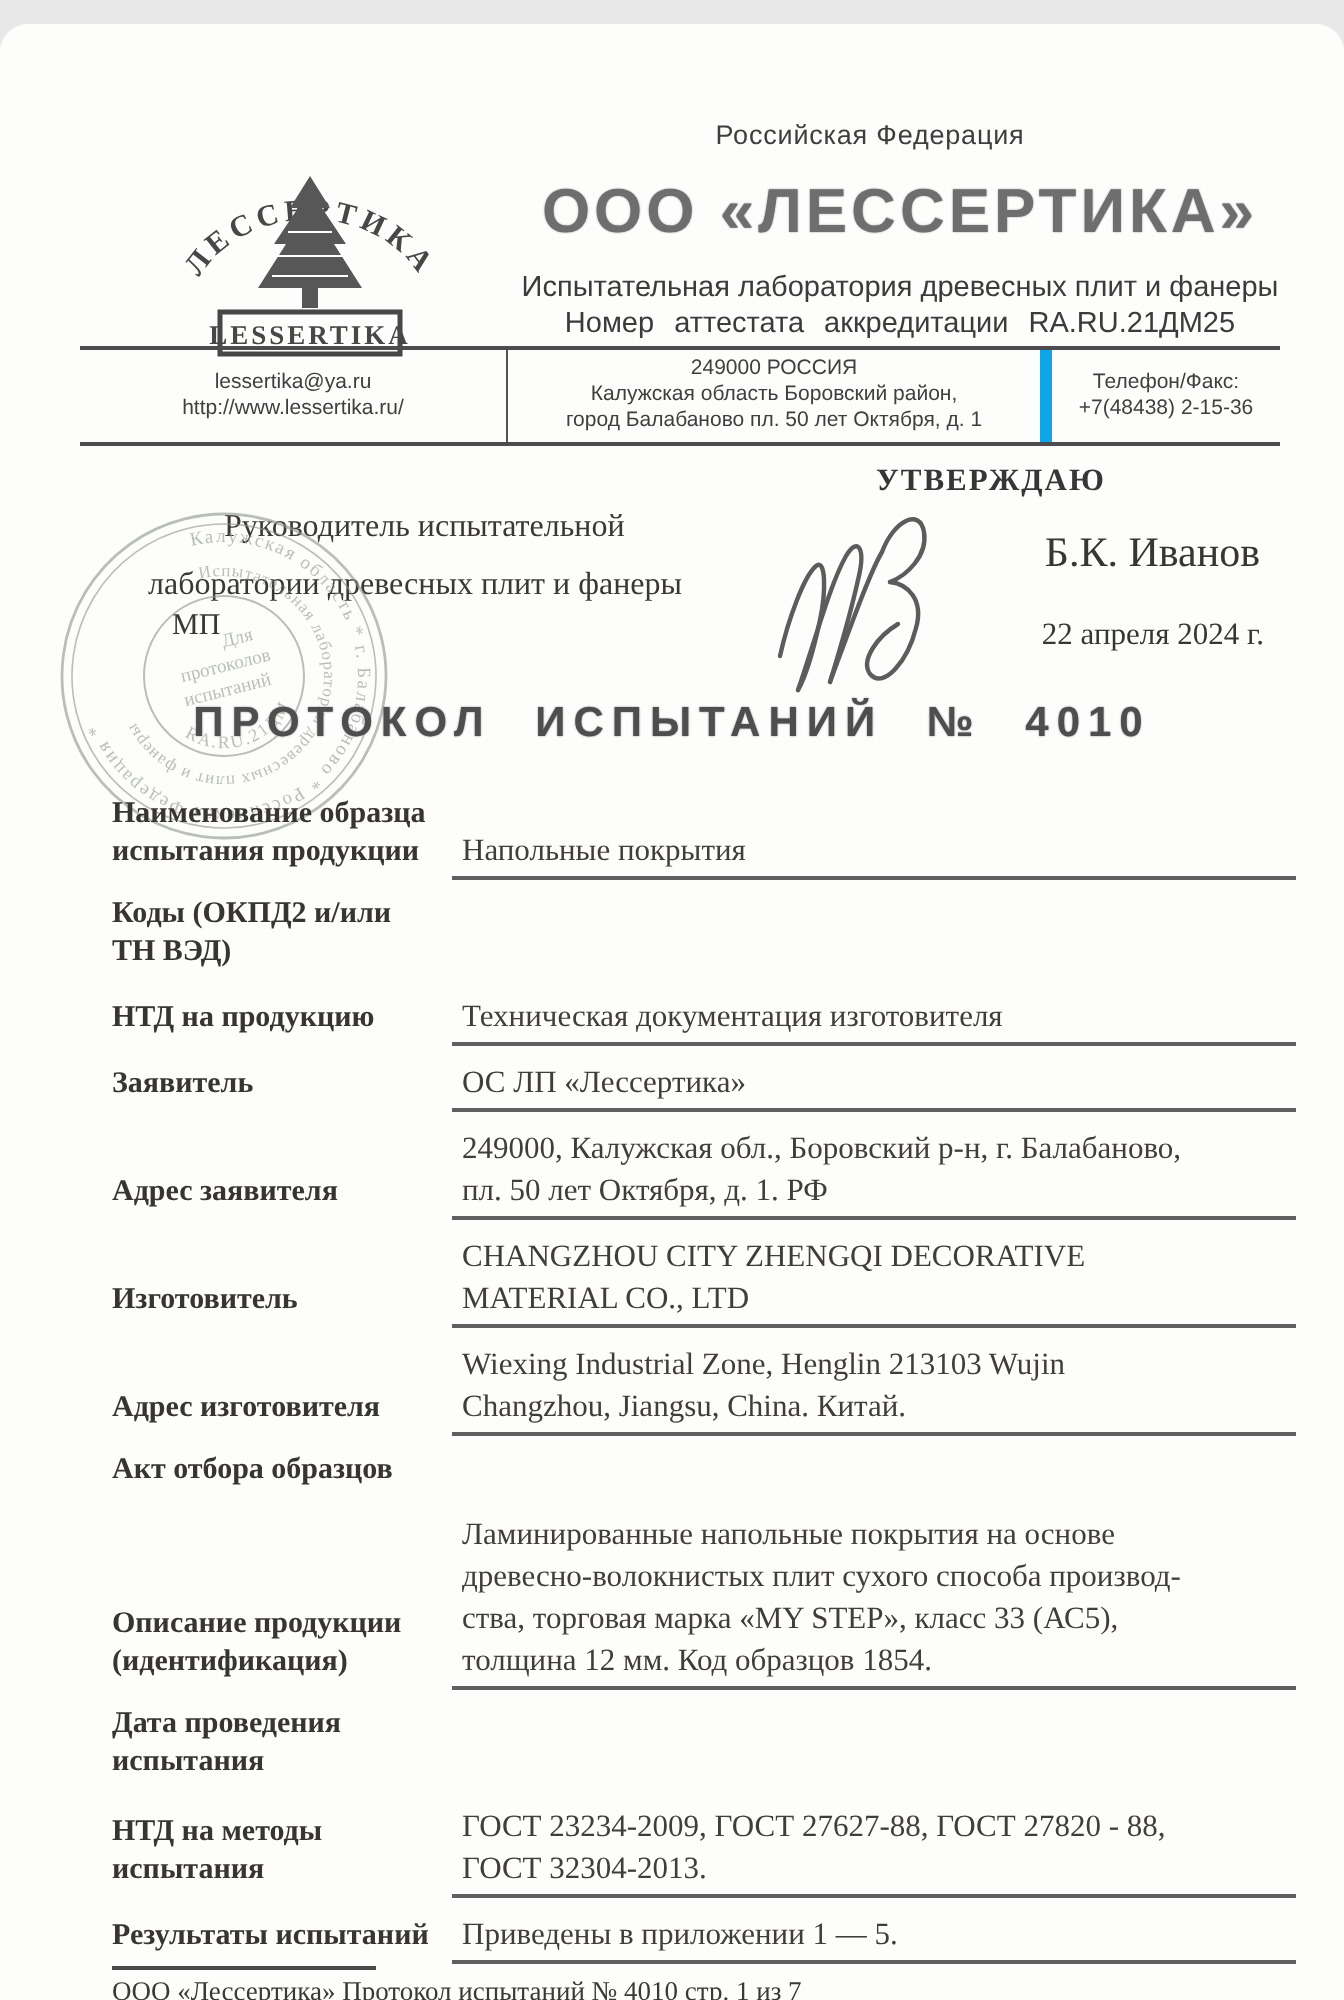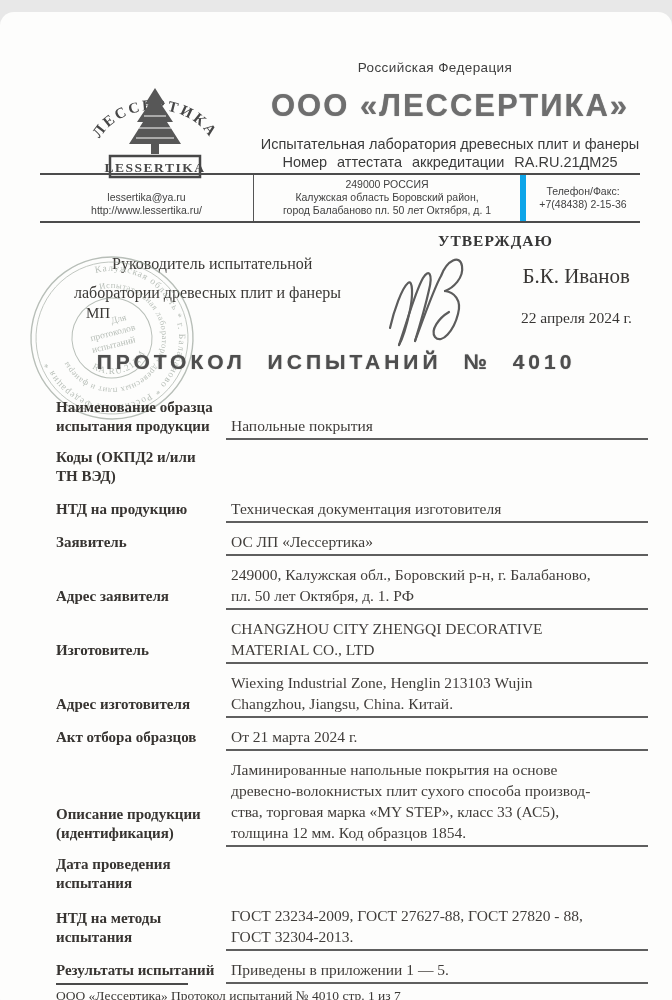--- a/index.html
+++ b/index.html
@@ -17,21 +17,21 @@
     font-family:"Liberation Sans", sans-serif;font-weight:bold;font-size:31px;
     color:#6e6e6e;letter-spacing:2px;text-shadow:0 0 1px #9a9a9a;white-space:nowrap;}
   .lab-line{left:250px;top:124px;width:400px;text-align:center;
     font-family:"Liberation Sans", sans-serif;font-size:14.5px;color:#3b3b3b;}
   .accred-line{left:250px;top:142px;width:400px;text-align:center;
     font-family:"Liberation Sans", sans-serif;font-size:14.5px;color:#3b3b3b;word-spacing:6px;}
   .contact-table{left:40px;top:161px;width:600px;display:flex;
     border-top:2px solid #4c4c4c;border-bottom:2px solid #4c4c4c;
     font-family:"Liberation Sans", sans-serif;font-size:10.5px;line-height:13px;color:#3f3f3f;}
   .contact-cell{padding:3px 4px 4px;text-align:center;display:flex;flex-direction:column;justify-content:center;}
-  .cell-email{width:205px;border-right:1px solid #555;justify-content:flex-end;}
+  .cell-email{width:205px;border-right:1px solid #555;}
   .cell-addr{width:258px;border-right:6px solid #0ea5e9;}
   .cell-phone{flex:1;}
   
   .approve-word{left:438px;top:220px;font-weight:bold;font-size:15.5px;letter-spacing:1px;color:#363636;}
   .role-line1{left:112px;top:243px;font-size:16px;color:#3a3835;}
   .role-line2{left:74px;top:272px;font-size:16px;color:#3a3835;}
   .mp-mark{left:86px;top:293px;font-size:15px;color:#3a3835;}
   .signer{left:500px;top:252px;width:130px;text-align:right;font-size:21px;color:#383634;}
   .sign-date{left:490px;top:297px;width:142px;text-align:right;font-size:15.5px;color:#383634;}
   .stamp-wrap{left:26px;top:240px;width:172px;height:172px;opacity:.62;transform:rotate(-14deg);}
@@ -181,21 +181,20 @@
     </div>
 
     <div class="field-row">
       <div class="f-label">Адрес изготовителя</div>
       <div class="f-value">Wiexing Industrial Zone, Henglin 213103 Wujin
 Changzhou, Jiangsu, China. Китай.</div>
     </div>
 
     <div class="field-row">
       <div class="f-label">Акт отбора образцов</div>
-      <div class="f-value">От 21 марта 2024 г.</div>
     </div>
 
     <div class="field-row">
       <div class="f-label">Описание продукции
 (идентификация)</div>
       <div class="f-value">Ламинированные напольные покрытия на основе
 древесно-волокнистых плит сухого способа производ-
 ства, торговая марка «MY STEP», класс 33 (АС5),
 толщина 12 мм. Код образцов 1854.</div>
     </div>

